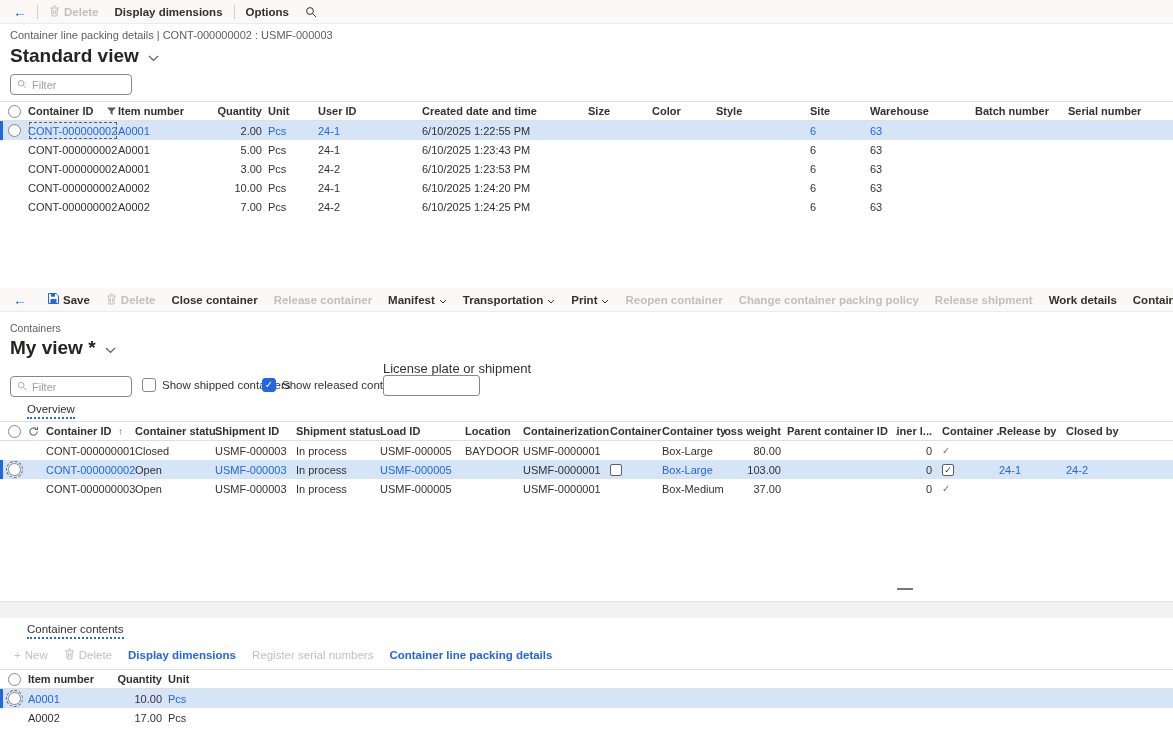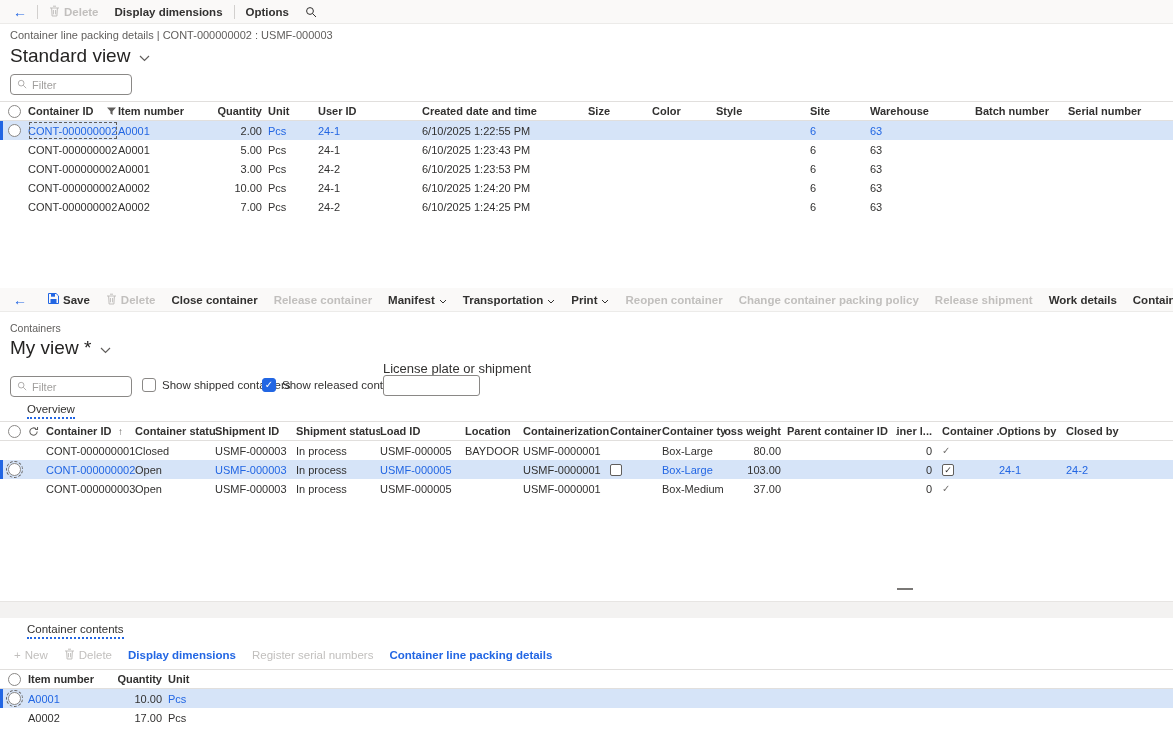--- a/index.html
+++ b/index.html
@@ -10,21 +10,21 @@
   
   .toolbar{display:flex;align-items:center;height:24px;background:#faf9f8;border-bottom:1px solid #ecebe9;padding:0 6px;font-size:11.5px;white-space:nowrap}
   .tb-item{display:inline-flex;align-items:center;gap:4px;padding:0 8px;font-weight:600;color:#323130;cursor:pointer}
   .tb-item.disabled{color:#c1bfbd}
   .tb-sep{width:1px;height:14px;background:#d2d0ce;margin:0 3px}
   .back{color:#2266e3;font-size:14px;padding:0 7px;cursor:pointer}
   .chev-svg{margin-left:2px}
 
   
   .breadcrumb{margin:5px 10px 0;color:#605e5c;font-size:11px;height:14px}
-  .view-title{margin:0 10px;font-size:19px;font-weight:400;color:#252423;display:flex;align-items:center;gap:7px;height:26px}
+  .view-title{margin:0 10px;font-size:19px;font-weight:700;color:#252423;display:flex;align-items:center;gap:7px;height:26px}
   .caption{margin:10px 10px 0;color:#605e5c;font-size:10.5px;height:13px}
 
   
   .filterbox{display:flex;align-items:center;gap:5px;border:1px solid #8a8886;border-radius:4px;height:21px;width:122px;padding:0 6px;background:#fff}
   .filterbox input{border:none;outline:none;width:100%;font-size:11px;font-family:inherit;color:#323130}
   ::placeholder{color:#a19f9d}
   .top-filter{margin:5px 10px 0}
   .checkrow{display:inline-flex;align-items:center;gap:6px;font-size:11.5px;color:#323130}
   .cb{width:14px;height:14px;border:1px solid #8a8886;border-radius:3px;background:#fff;flex:none}
   .cb.checked{background:#2266e3;border-color:#2266e3;color:#fff;display:flex;align-items:center;justify-content:center;font-size:10px;line-height:1}
@@ -374,21 +374,21 @@
           </div>
         <div class="cell b-load">Load ID</div>
         <div class="cell b-loc">Location</div>
         <div class="cell b-cpr">Containerization pr...</div>
         <div class="cell b-cf1">Container ...</div>
         <div class="cell b-ctype">Container type</div>
         <div class="cell b-gw r">Gross weight</div>
         <div class="cell b-parent">Parent container ID</div>
         <div class="cell b-cl r">Container l...</div>
         <div class="cell b-cf2">Container ...</div>
-        <div class="cell b-created">Options by</div>
+        <div class="cell b-created">Release by</div>
         <div class="cell b-closed">Closed by</div>
       </div>
 
       <div class="grid-row">
         <div class="cell b-sel"></div>
         <div class="cell b-ref"></div>
         <div class="cell b-cid">CONT-000000001</div>
         <div class="cell b-cstat">Closed</div>
         <div class="cell b-shid">USMF-000003</div>
         <div class="cell b-shstat">In process</div>

